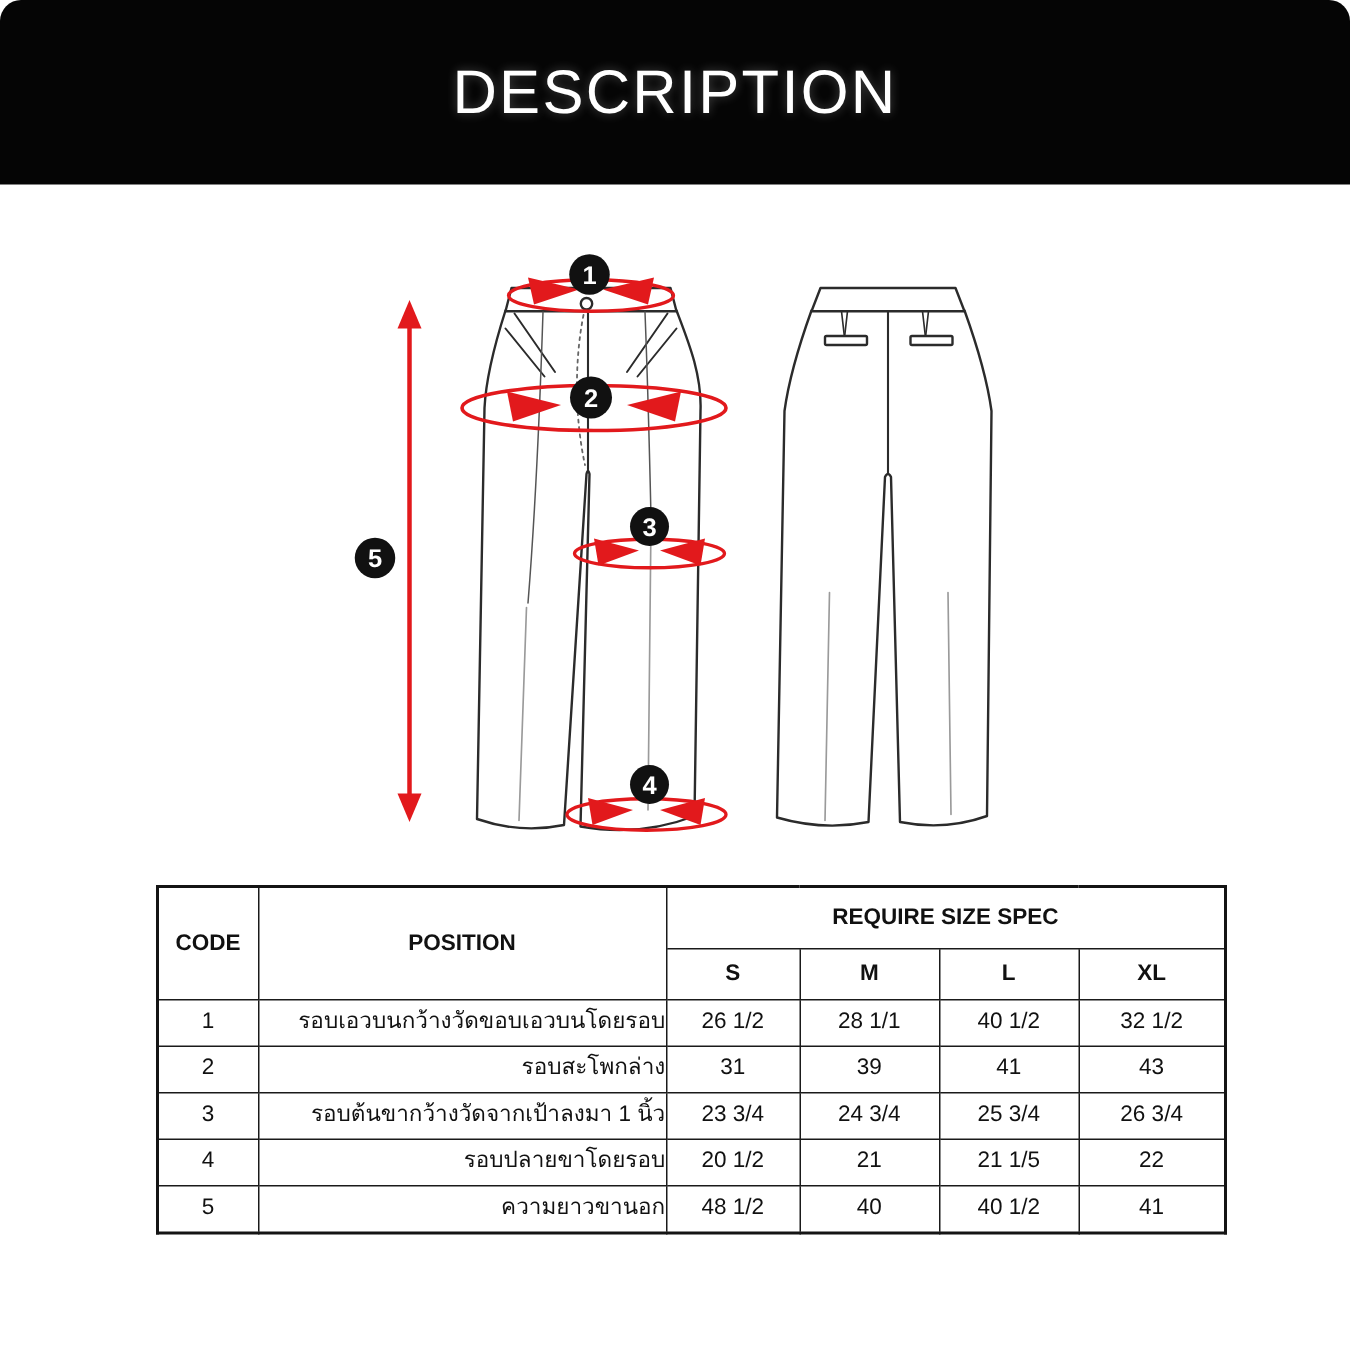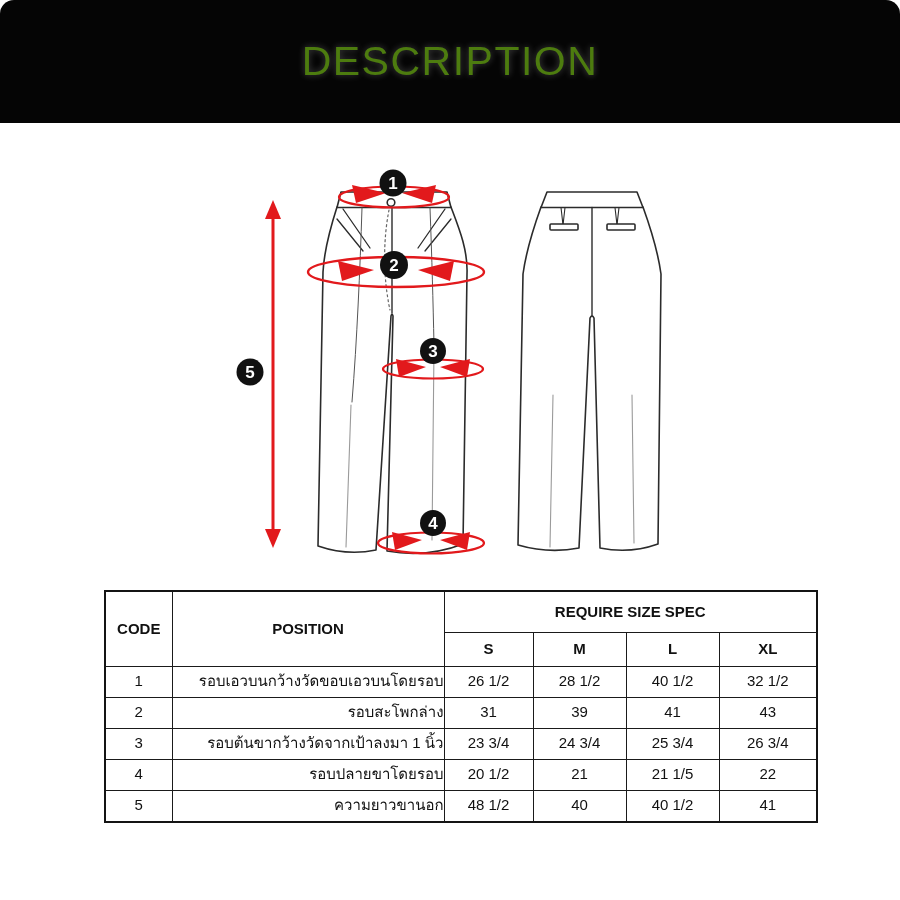--- a/index.html
+++ b/index.html
@@ -6,21 +6,21 @@
   body{width:900px;height:900px;background:#ffffff;font-family:"Liberation Sans",sans-serif;}
   .page{position:relative;width:900px;height:900px;background:#fff;overflow:hidden;}
 
   
   .header-bar{
     position:absolute;left:0;top:0;width:900px;height:123px;
     background:#050505;border-radius:14px 14px 0 0;
     display:flex;align-items:center;justify-content:center;
   }
   .header-title{
-    color:#4d7c0f;font-size:41px;font-weight:300;letter-spacing:1.5px;
+    color:#ffffff;font-size:41px;font-weight:300;letter-spacing:1.5px;
     font-family:"Liberation Sans",sans-serif;
     text-shadow:0 0 7px rgba(255,255,255,0.28);
   }
 
   
   .diagram{position:absolute;left:0;top:140px;width:900px;height:460px;}
 
   
   .spec-table{
     position:absolute;left:104px;top:590px;width:712px;
@@ -163,21 +163,21 @@
         <th>M</th>
         <th>L</th>
         <th>XL</th>
       </tr>
     </thead>
     <tbody>
         <tr>
           <td>1</td>
           <td class="pos">รอบเอวบนกว้างวัดขอบเอวบนโดยรอบ</td>
           <td>26 1/2</td>
-          <td>28 1/2</td>
+          <td>28 1/1</td>
           <td>40 1/2</td>
           <td>32 1/2</td>
         </tr>
         <tr>
           <td>2</td>
           <td class="pos">รอบสะโพกล่าง</td>
           <td>31</td>
           <td>39</td>
           <td>41</td>
           <td>43</td>

